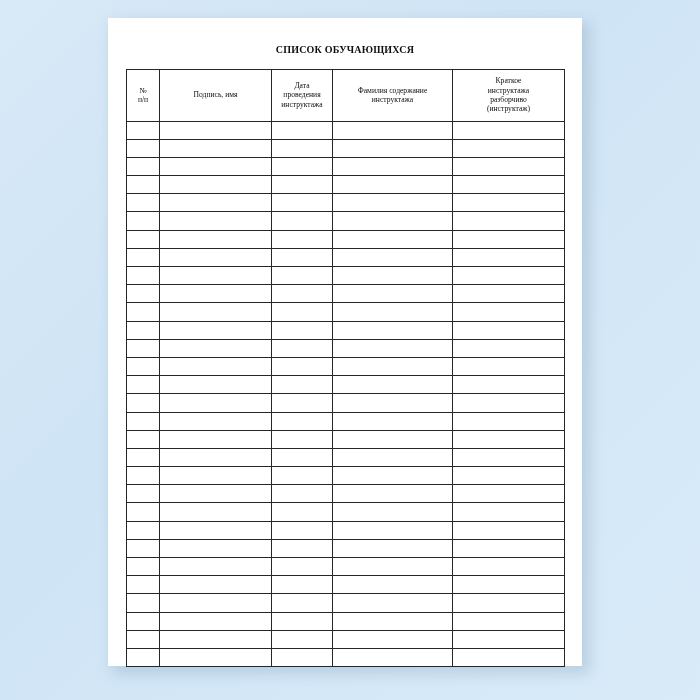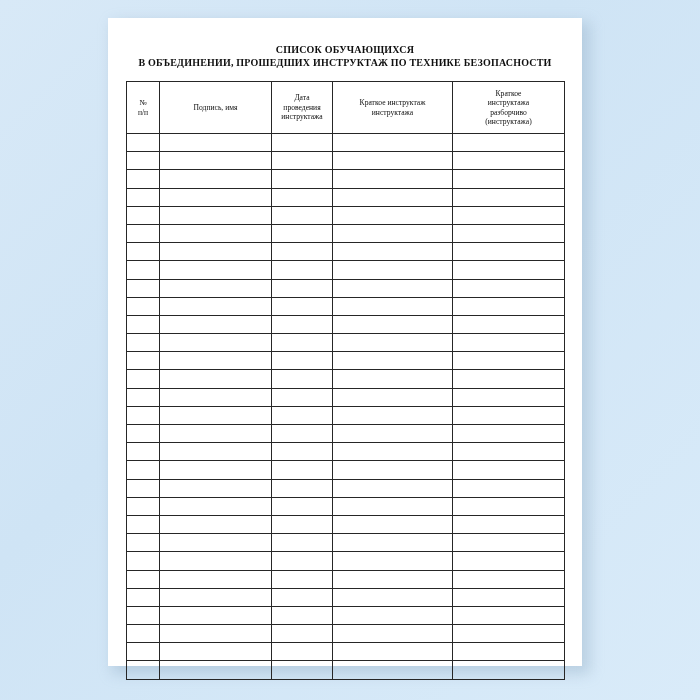--- a/index.html
+++ b/index.html
@@ -87,21 +87,20 @@
 </head>
 <body>
 
 <div id="stage">
   <div id="page-shadow"></div>
 
   <div id="page">
 
     <div id="title">
       <span class="line">СПИСОК ОБУЧАЮЩИХСЯ</span>
-      <span class="line">В ОБЪЕДИНЕНИИ, ПРОШЕДШИХ ИНСТРУКТАЖ ПО ТЕХНИКЕ БЕЗОПАСНОСТИ</span>
     </div>
 
     <table>
       <colgroup>
         <col class="c0">
           <col class="c1">
           <col class="c2">
           <col class="c3">
           <col class="c4">
       </colgroup>
@@ -113,28 +112,28 @@
           </th>
           <th>
             <span class="hl">Подпись, имя</span>
           </th>
           <th>
             <span class="hl">Дата</span>
             <span class="hl">проведения</span>
             <span class="hl">инструктажа</span>
           </th>
           <th>
-            <span class="hl">Краткое инструктаж</span>
+            <span class="hl">Фамилия содержание</span>
             <span class="hl">инструктажа</span>
           </th>
           <th>
             <span class="hl">Краткое</span>
             <span class="hl">инструктажа</span>
             <span class="hl">разборчиво</span>
-            <span class="hl">(инструктажа)</span>
+            <span class="hl">(инструктаж)</span>
           </th>
         </tr>
       </thead>
       <tbody id="table-body">
           <tr>
             <td></td>
             <td></td>
             <td></td>
             <td></td>
             <td></td>

